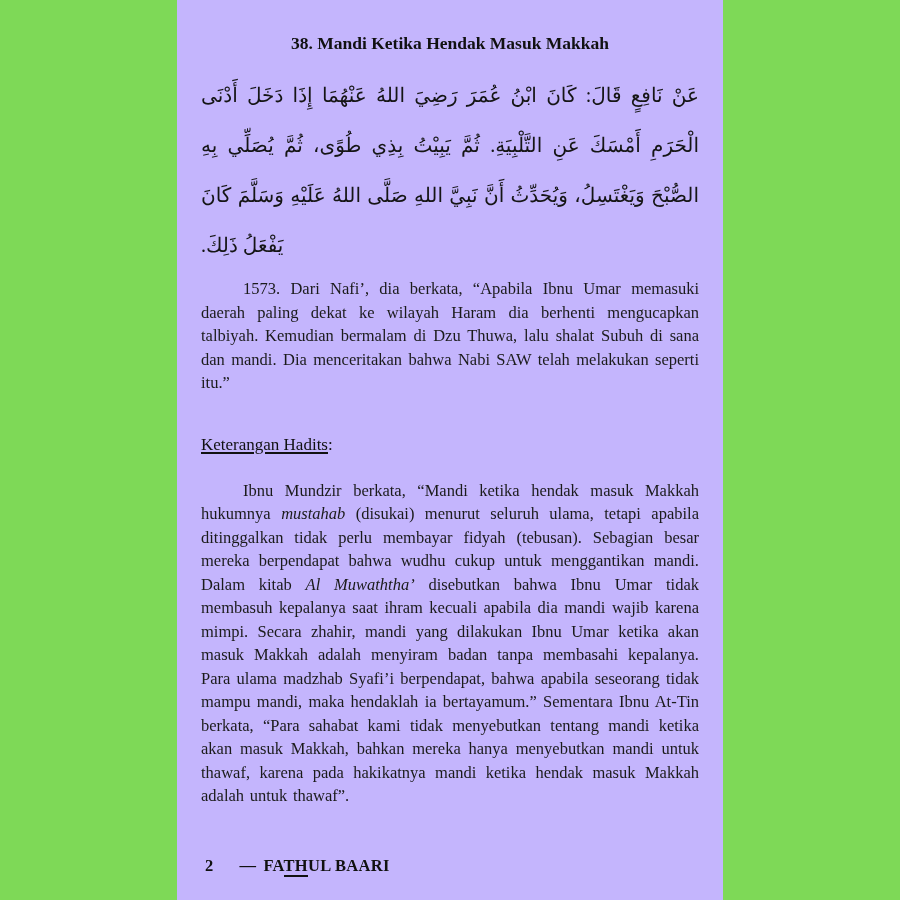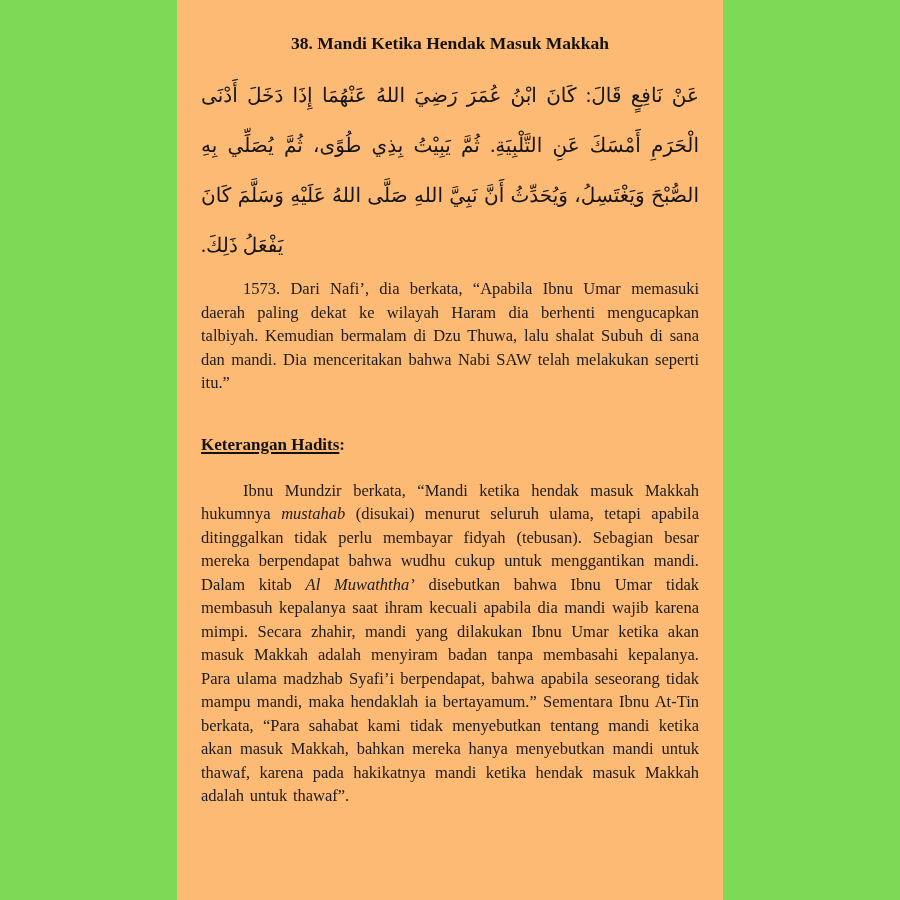--- a/index.html
+++ b/index.html
@@ -15,21 +15,21 @@
     overflow: hidden;
   }
   .margin-bar { position: absolute; top: 0; height: 900px; background: #7ed957; }
   .margin-bar.left  { left: 0;  width: 177px; }
   .margin-bar.right { right: 0; width: 178px; }
   .paper {
     position: absolute;
     left: 177px; top: 0;
     width: 546px; height: 900px;
     box-sizing: border-box;
-    background: #fdba74;
+    background: #c4b5fd;
     padding: 0 24px;
     color: #1b1b1b;
     overflow: hidden;
   }
   .chapter-title {
     margin: 33px 0 0 0;
     font-size: 17.5px;
     font-weight: bold;
     text-align: center;
     color: #111;
@@ -51,21 +51,21 @@
     font-size: 16.5px;
     line-height: 23.5px;
     text-align: justify;
     text-indent: 42px;
     word-spacing: 1.5px;
   }
   .body-para.first { margin-top: 7px; }
   .section-heading {
     margin: 40px 0 0 0;
     font-size: 17px;
-    font-weight: bold;
+    font-weight: normal;
     color: #111;
   }
   .section-heading .u {
     text-decoration: underline;
     text-decoration-thickness: 1.5px;
     text-underline-offset: 2px;
   }
   .body-para.closing { line-height: 24.5px; margin-top: 8px; }
   .it { font-style: italic; }
   .ar {
@@ -100,15 +100,16 @@
 
     <p class="arabic-block">عَنْ نَافِعٍ قَالَ: كَانَ ابْنُ عُمَرَ رَضِيَ اللهُ عَنْهُمَا إِذَا دَخَلَ أَدْنَى الْحَرَمِ أَمْسَكَ عَنِ التَّلْبِيَةِ. ثُمَّ يَبِيْتُ بِذِي طُوًى، ثُمَّ يُصَلِّي بِهِ الصُّبْحَ وَيَغْتَسِلُ، وَيُحَدِّثُ أَنَّ نَبِيَّ اللهِ صَلَّى اللهُ عَلَيْهِ وَسَلَّمَ كَانَ يَفْعَلُ ذَلِكَ.</p>
 
     <p class="body-para first"><span>1573. Dari Nafi’, dia berkata, “Apabila Ibnu Umar memasuki daerah paling dekat ke wilayah Haram dia berhenti mengucapkan talbiyah. Kemudian bermalam di Dzu Thuwa, lalu shalat Subuh di sana dan mandi. Dia menceritakan bahwa Nabi SAW telah melakukan seperti itu.”</span></p>
 
     <h2 class="section-heading"><span class="u">Keterangan Hadits</span><span>:</span></h2>
 
     <p class="body-para"><span>Ibnu Mundzir berkata, “Mandi ketika hendak masuk Makkah hukumnya </span><span class="it">mustahab</span><span> (disukai) menurut seluruh ulama, tetapi apabila ditinggalkan tidak perlu membayar fidyah (tebusan). Sebagian besar mereka berpendapat bahwa wudhu cukup untuk menggantikan mandi. Dalam kitab </span><span class="it">Al Muwaththa’</span><span> disebutkan bahwa Ibnu Umar tidak membasuh kepalanya saat ihram kecuali apabila dia mandi wajib karena mimpi. Secara zhahir, mandi yang dilakukan Ibnu Umar ketika akan masuk Makkah adalah menyiram badan tanpa membasahi kepalanya. Para ulama madzhab Syafi’i berpendapat, bahwa apabila seseorang tidak mampu mandi, maka hendaklah ia bertayamum.” Sementara Ibnu At-Tin berkata, “Para sahabat kami tidak menyebutkan tentang mandi ketika akan masuk Makkah, bahkan mereka hanya menyebutkan mandi untuk thawaf, karena pada hakikatnya mandi ketika hendak masuk Makkah adalah untuk thawaf”.</span></p>
 
 
+    <div class="footer"><span>2</span><span class="dash">—</span><span><span>FA</span><span class="u2">TH</span><span>UL BAARI</span></span></div>
 
   </div>
 </div>
 
 </body></html>

